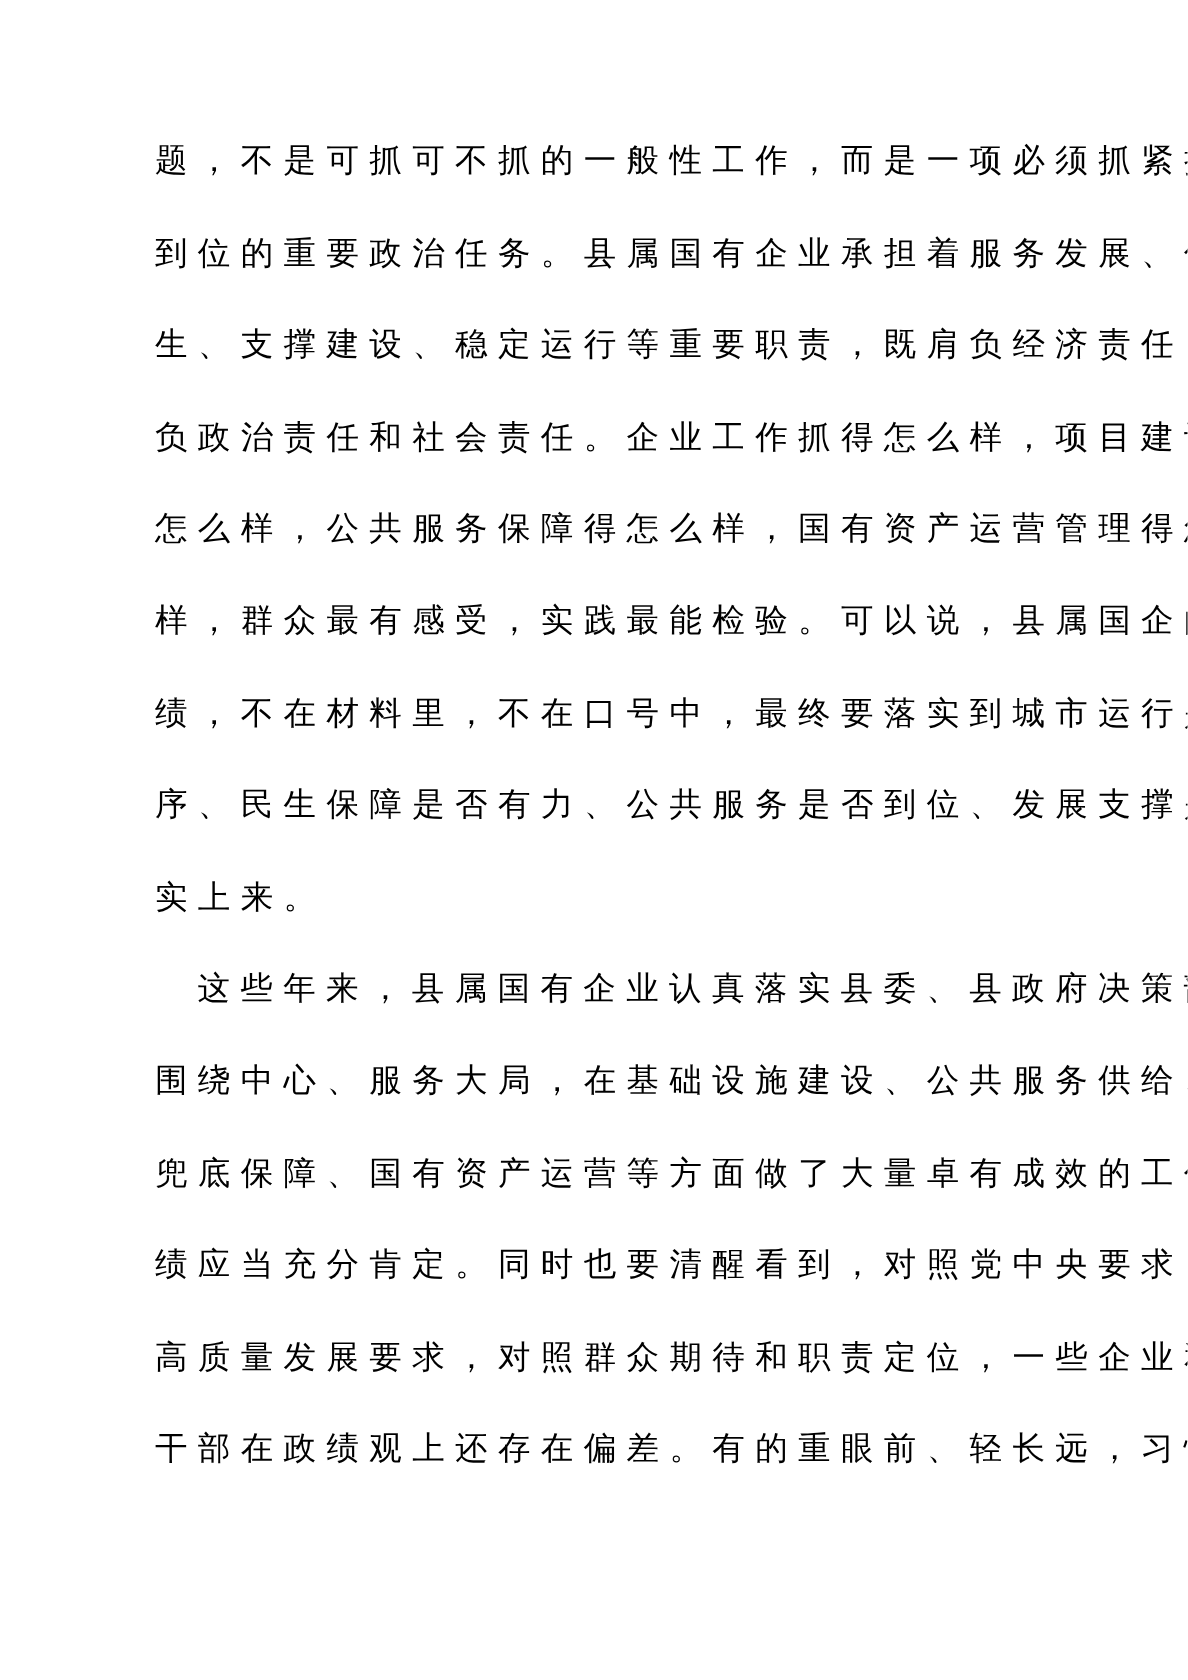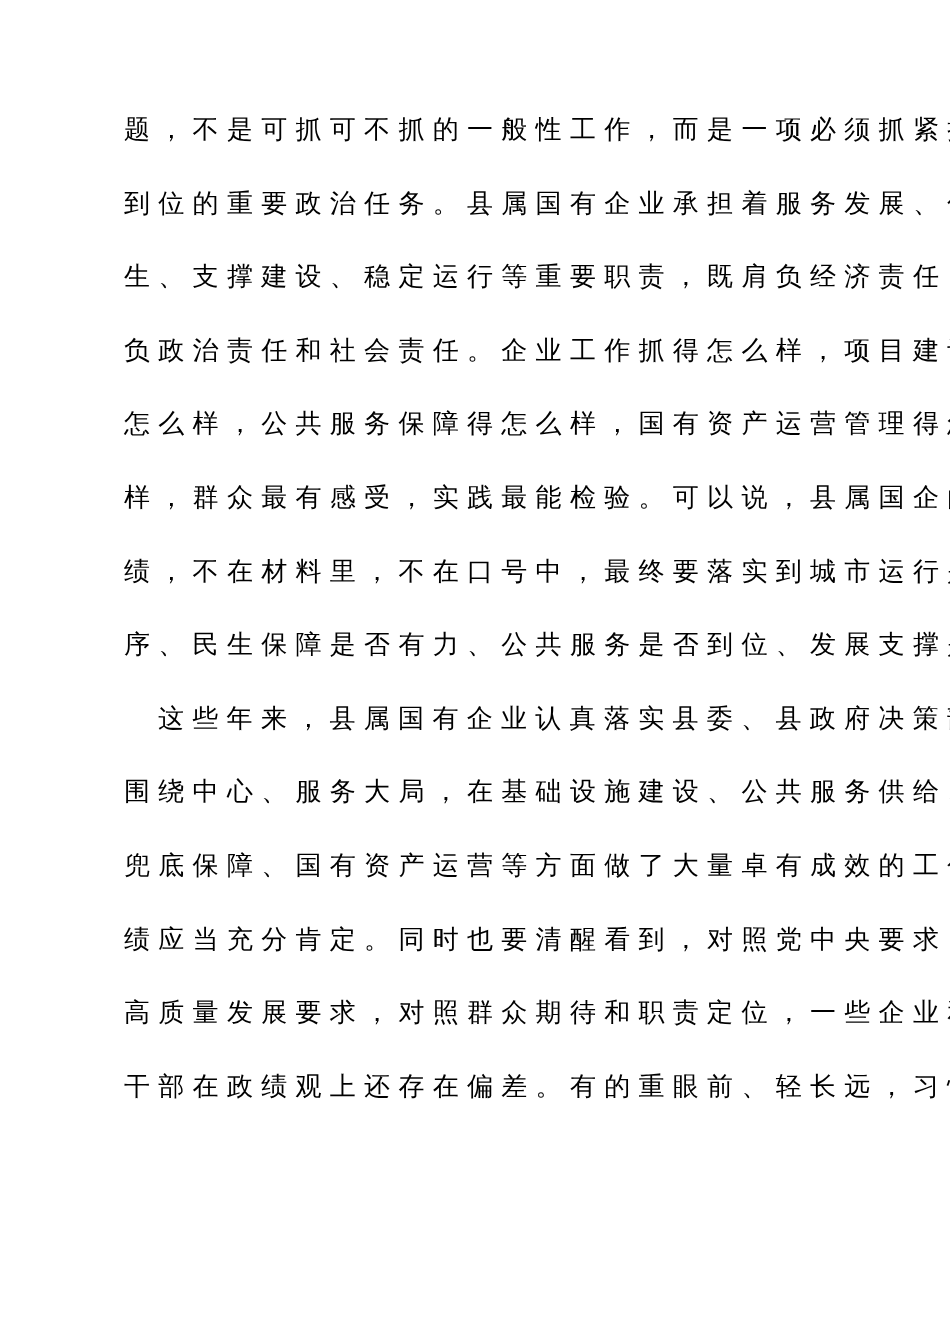--- a/index.html
+++ b/index.html
@@ -47,20 +47,21 @@
   <div class="text-block">
     <div>
       <div class="line">题，不是可抓可不抓的一般性工作，而是一项必须抓紧抓实抓</div>
       <div class="line">到位的重要政治任务。县属国有企业承担着服务发展、保障民</div>
       <div class="line">生、支撑建设、稳定运行等重要职责，既肩负经济责任，也肩</div>
       <div class="line">负政治责任和社会责任。企业工作抓得怎么样，项目建设成效</div>
       <div class="line">怎么样，公共服务保障得怎么样，国有资产运营管理得怎么</div>
       <div class="line">样，群众最有感受，实践最能检验。可以说，县属国企的政</div>
       <div class="line">绩，不在材料里，不在口号中，最终要落实到城市运行是否有</div>
       <div class="line">序、民生保障是否有力、公共服务是否到位、发展支撑是否坚</div>
+      <div class="line">实上来。</div>
     </div>
     <div>
       <div class="line indent">这些年来，县属国有企业认真落实县委、县政府决策部署，</div>
       <div class="line">围绕中心、服务大局，在基础设施建设、公共服务供给、民生</div>
       <div class="line">兜底保障、国有资产运营等方面做了大量卓有成效的工作，成</div>
       <div class="line">绩应当充分肯定。同时也要清醒看到，对照党中央要求，对照</div>
       <div class="line">高质量发展要求，对照群众期待和职责定位，一些企业和党员</div>
       <div class="line">干部在政绩观上还存在偏差。有的重眼前、轻长远，习惯于抓</div>
     </div>
   </div>

